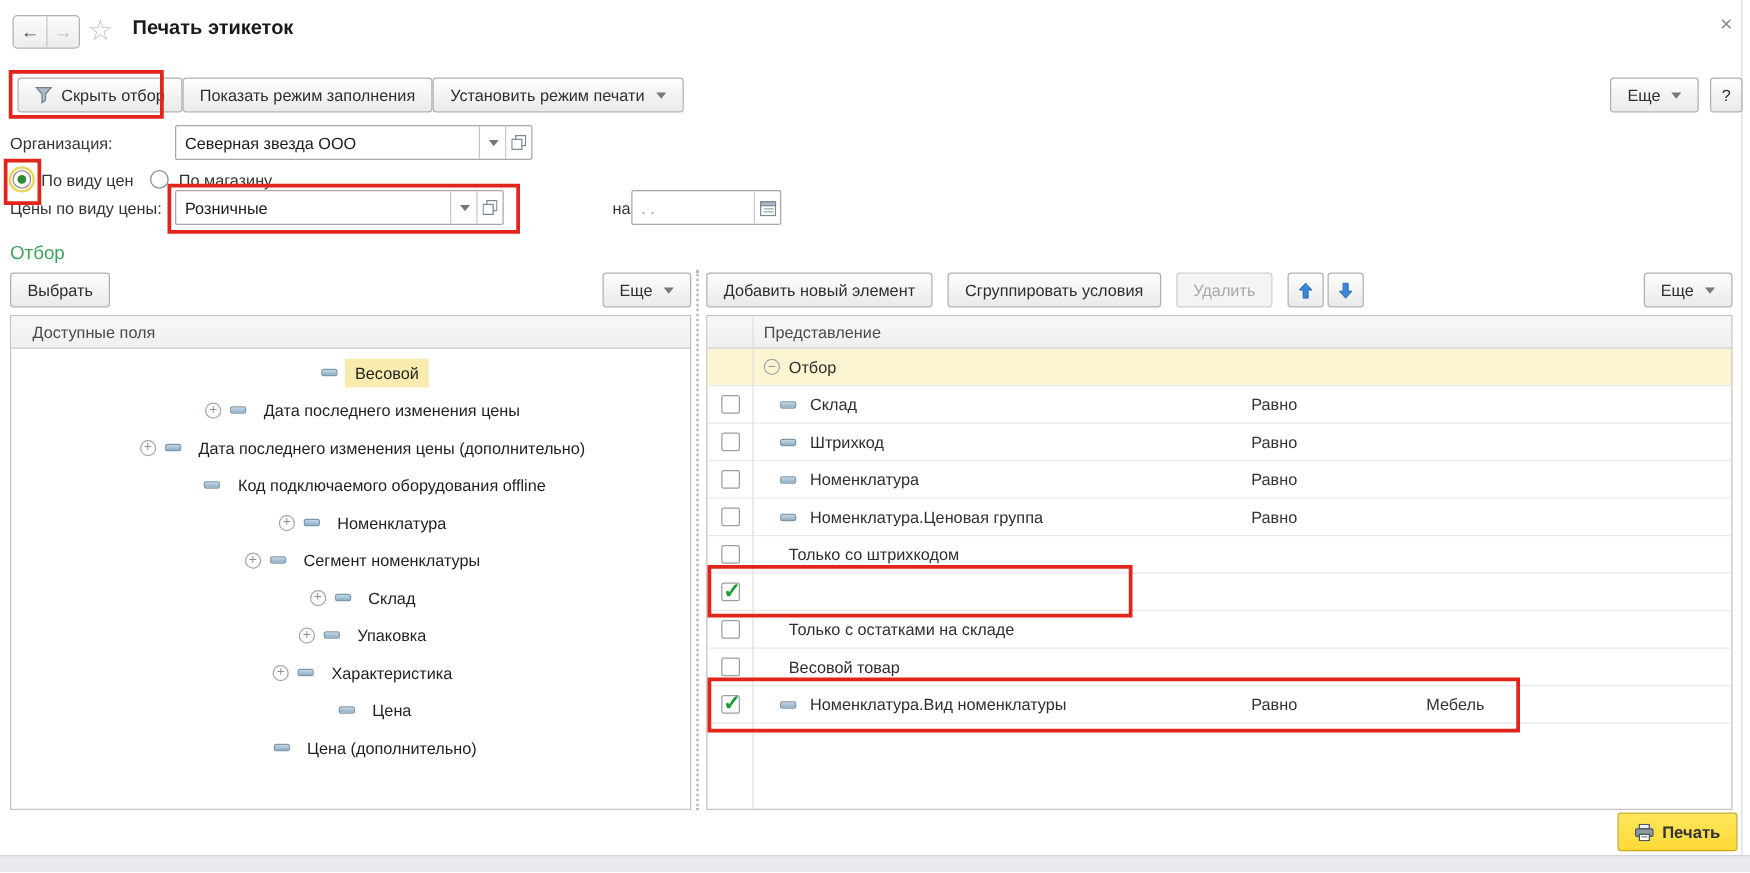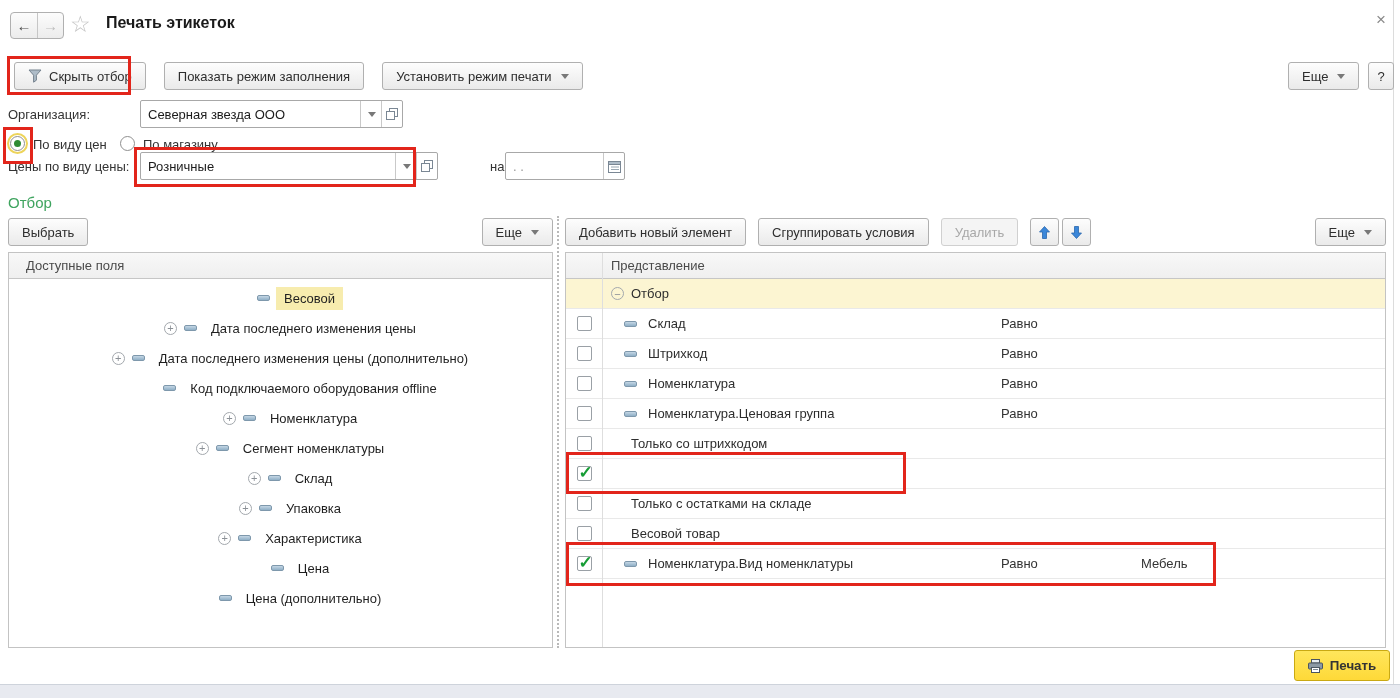--- a/index.html
+++ b/index.html
@@ -18,21 +18,21 @@
   .close { position:absolute; left:1376px; top:10px; font-size:17px; color:#8a8a8a; cursor:pointer; }
 
   
   .btn { height:28px; display:inline-flex; align-items:center; gap:7px; padding:0 13px;
          background:linear-gradient(#fdfdfd,#eaeaea); border:1px solid #b0b0b0; border-radius:3px;
          font-size:13px; color:#2e2e2e; cursor:pointer; white-space:nowrap; }
   .btn.disabled { color:#a8a8a8; background:#f4f4f4; border-color:#d0d0d0; cursor:default; }
   .caret { width:0; height:0; border-left:4px solid transparent; border-right:4px solid transparent; border-top:5px solid #787878; margin-left:2px; }
   .btn.sq { padding:0 8px; }
 
-  .toolbar-left { position:absolute; left:14px; top:62px; display:flex; gap:18px; }
+  .toolbar-left { position:absolute; left:14px; top:62px; display:flex; gap:0; }
   .toolbar-right { position:absolute; top:62px; left:1288px; display:flex; gap:9px; }
 
   
   .flabel { position:absolute; height:28px; display:flex; align-items:center; color:#333; }
   .field { position:absolute; height:28px; display:flex; align-items:stretch; border:1px solid #a8a8a8; border-radius:2px; background:#fff; }
   .field .txt { flex:1; display:flex; align-items:center; padding:0 7px; color:#1b1b1b; overflow:hidden; white-space:nowrap; }
   .field .txt.placeholder { color:#9a9a9a; }
   .field .seg { width:21px; flex:none; display:flex; align-items:center; justify-content:center; border-left:1px solid #c9c9c9; cursor:pointer; }
 
   .radio { width:15px; height:15px; border:1px solid #8f8f8f; border-radius:50%; background:#fff; display:inline-block; position:relative; cursor:pointer; }
@@ -132,42 +132,42 @@
     <button class="btn">
       <span>Еще</span>
       <span class="caret"></span>
     </button>
     <button class="btn sq">
       <span>?</span>
     </button>
   </div>
 
   <div class="flabel" style="left:8px; top:100px;">Организация:</div>
-  <div class="field" style="left:140px; top:100px; width:263px;">
+  <div class="field" style="left:140px; top:100px; width:286px;">
     <span class="txt">Северная звезда ООО</span>
     <span class="seg">
         <span class="caret"></span>
       </span>
     <span class="seg">
       <span>
         <svg width="12" height="12" viewBox="0 0 12 12">
             <rect x="3.5" y="0.5" width="8" height="8" fill="#fff" stroke="#7a8794"></rect>
             <rect x="0.5" y="3.5" width="8" height="8" fill="#fff" stroke="#7a8794"></rect>
           </svg>
       </span>
     </span>
   </div>
 
   <span class="radio sel focus" style="position:absolute; left:10px; top:136px;"></span>
   <div class="rlabel" style="left:33px; top:136px;">По виду цен</div>
   <span class="radio" style="position:absolute; left:120px; top:136px;"></span>
   <div class="rlabel" style="left:143px; top:136px;">По магазину</div>
 
   <div class="flabel" style="left:8px; top:152px;">Цены по виду цены:</div>
-  <div class="field" style="left:140px; top:152px; width:298px;">
+  <div class="field" style="left:140px; top:152px; width:263px;">
     <span class="txt">Розничные</span>
     <span class="seg">
         <span class="caret"></span>
       </span>
     <span class="seg">
       <span>
         <svg width="12" height="12" viewBox="0 0 12 12">
             <rect x="3.5" y="0.5" width="8" height="8" fill="#fff" stroke="#7a8794"></rect>
             <rect x="0.5" y="3.5" width="8" height="8" fill="#fff" stroke="#7a8794"></rect>
           </svg>

